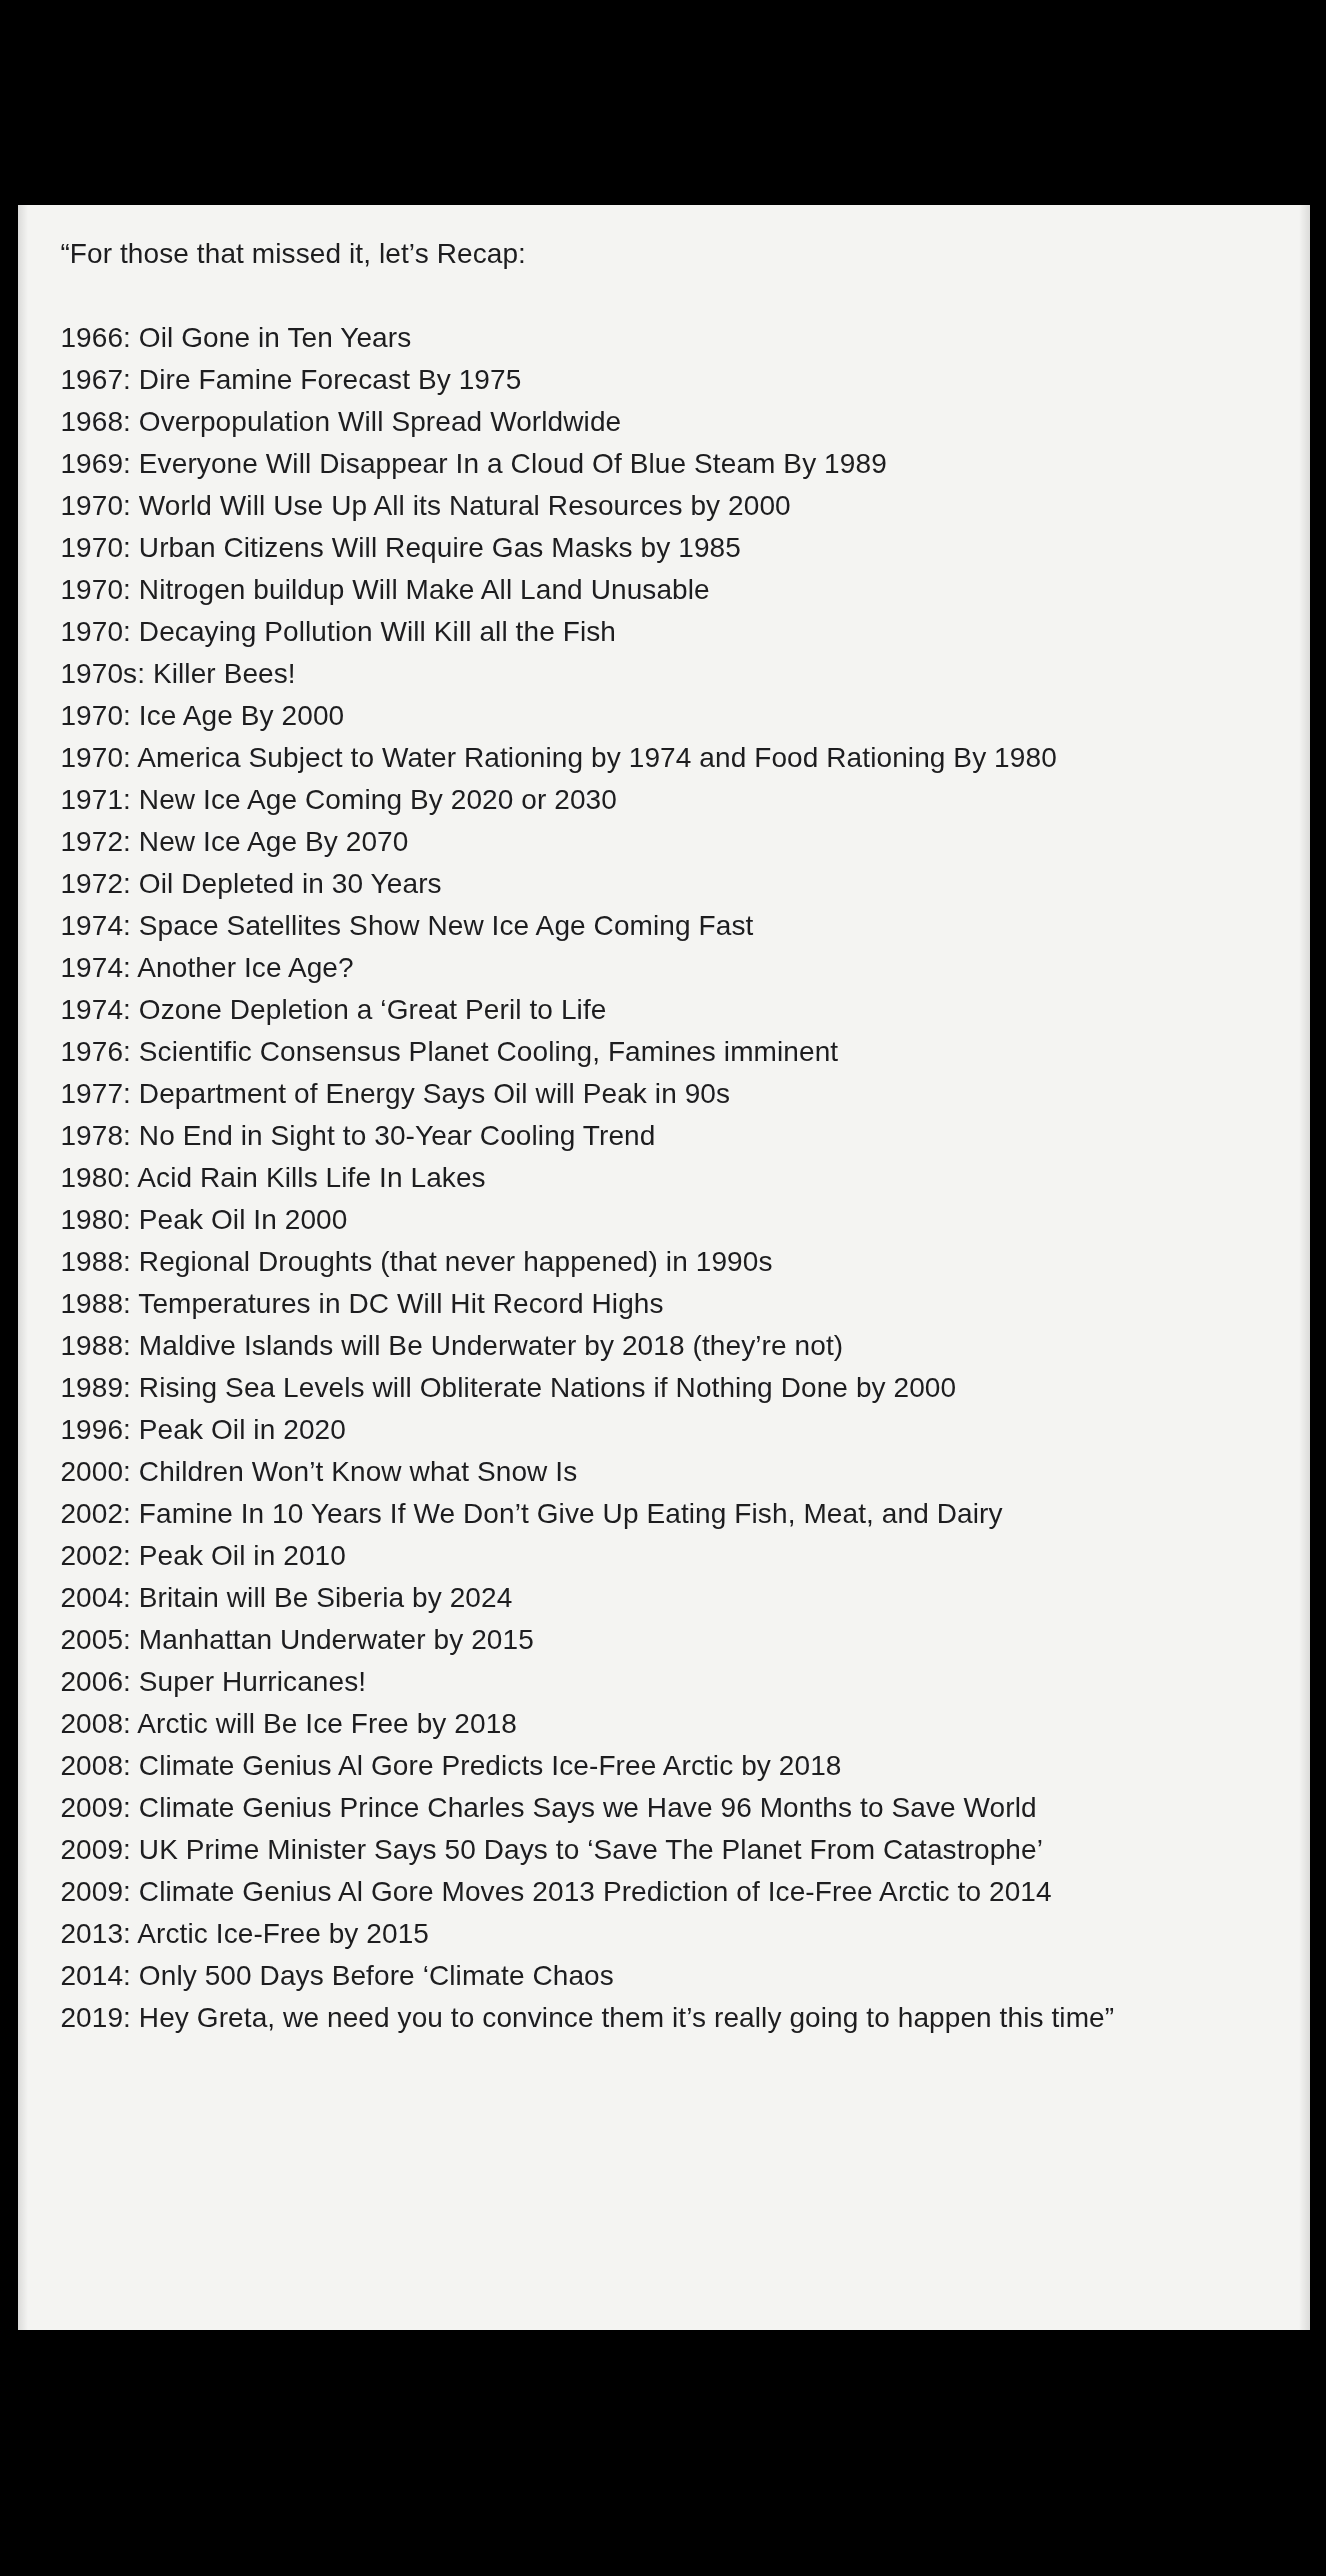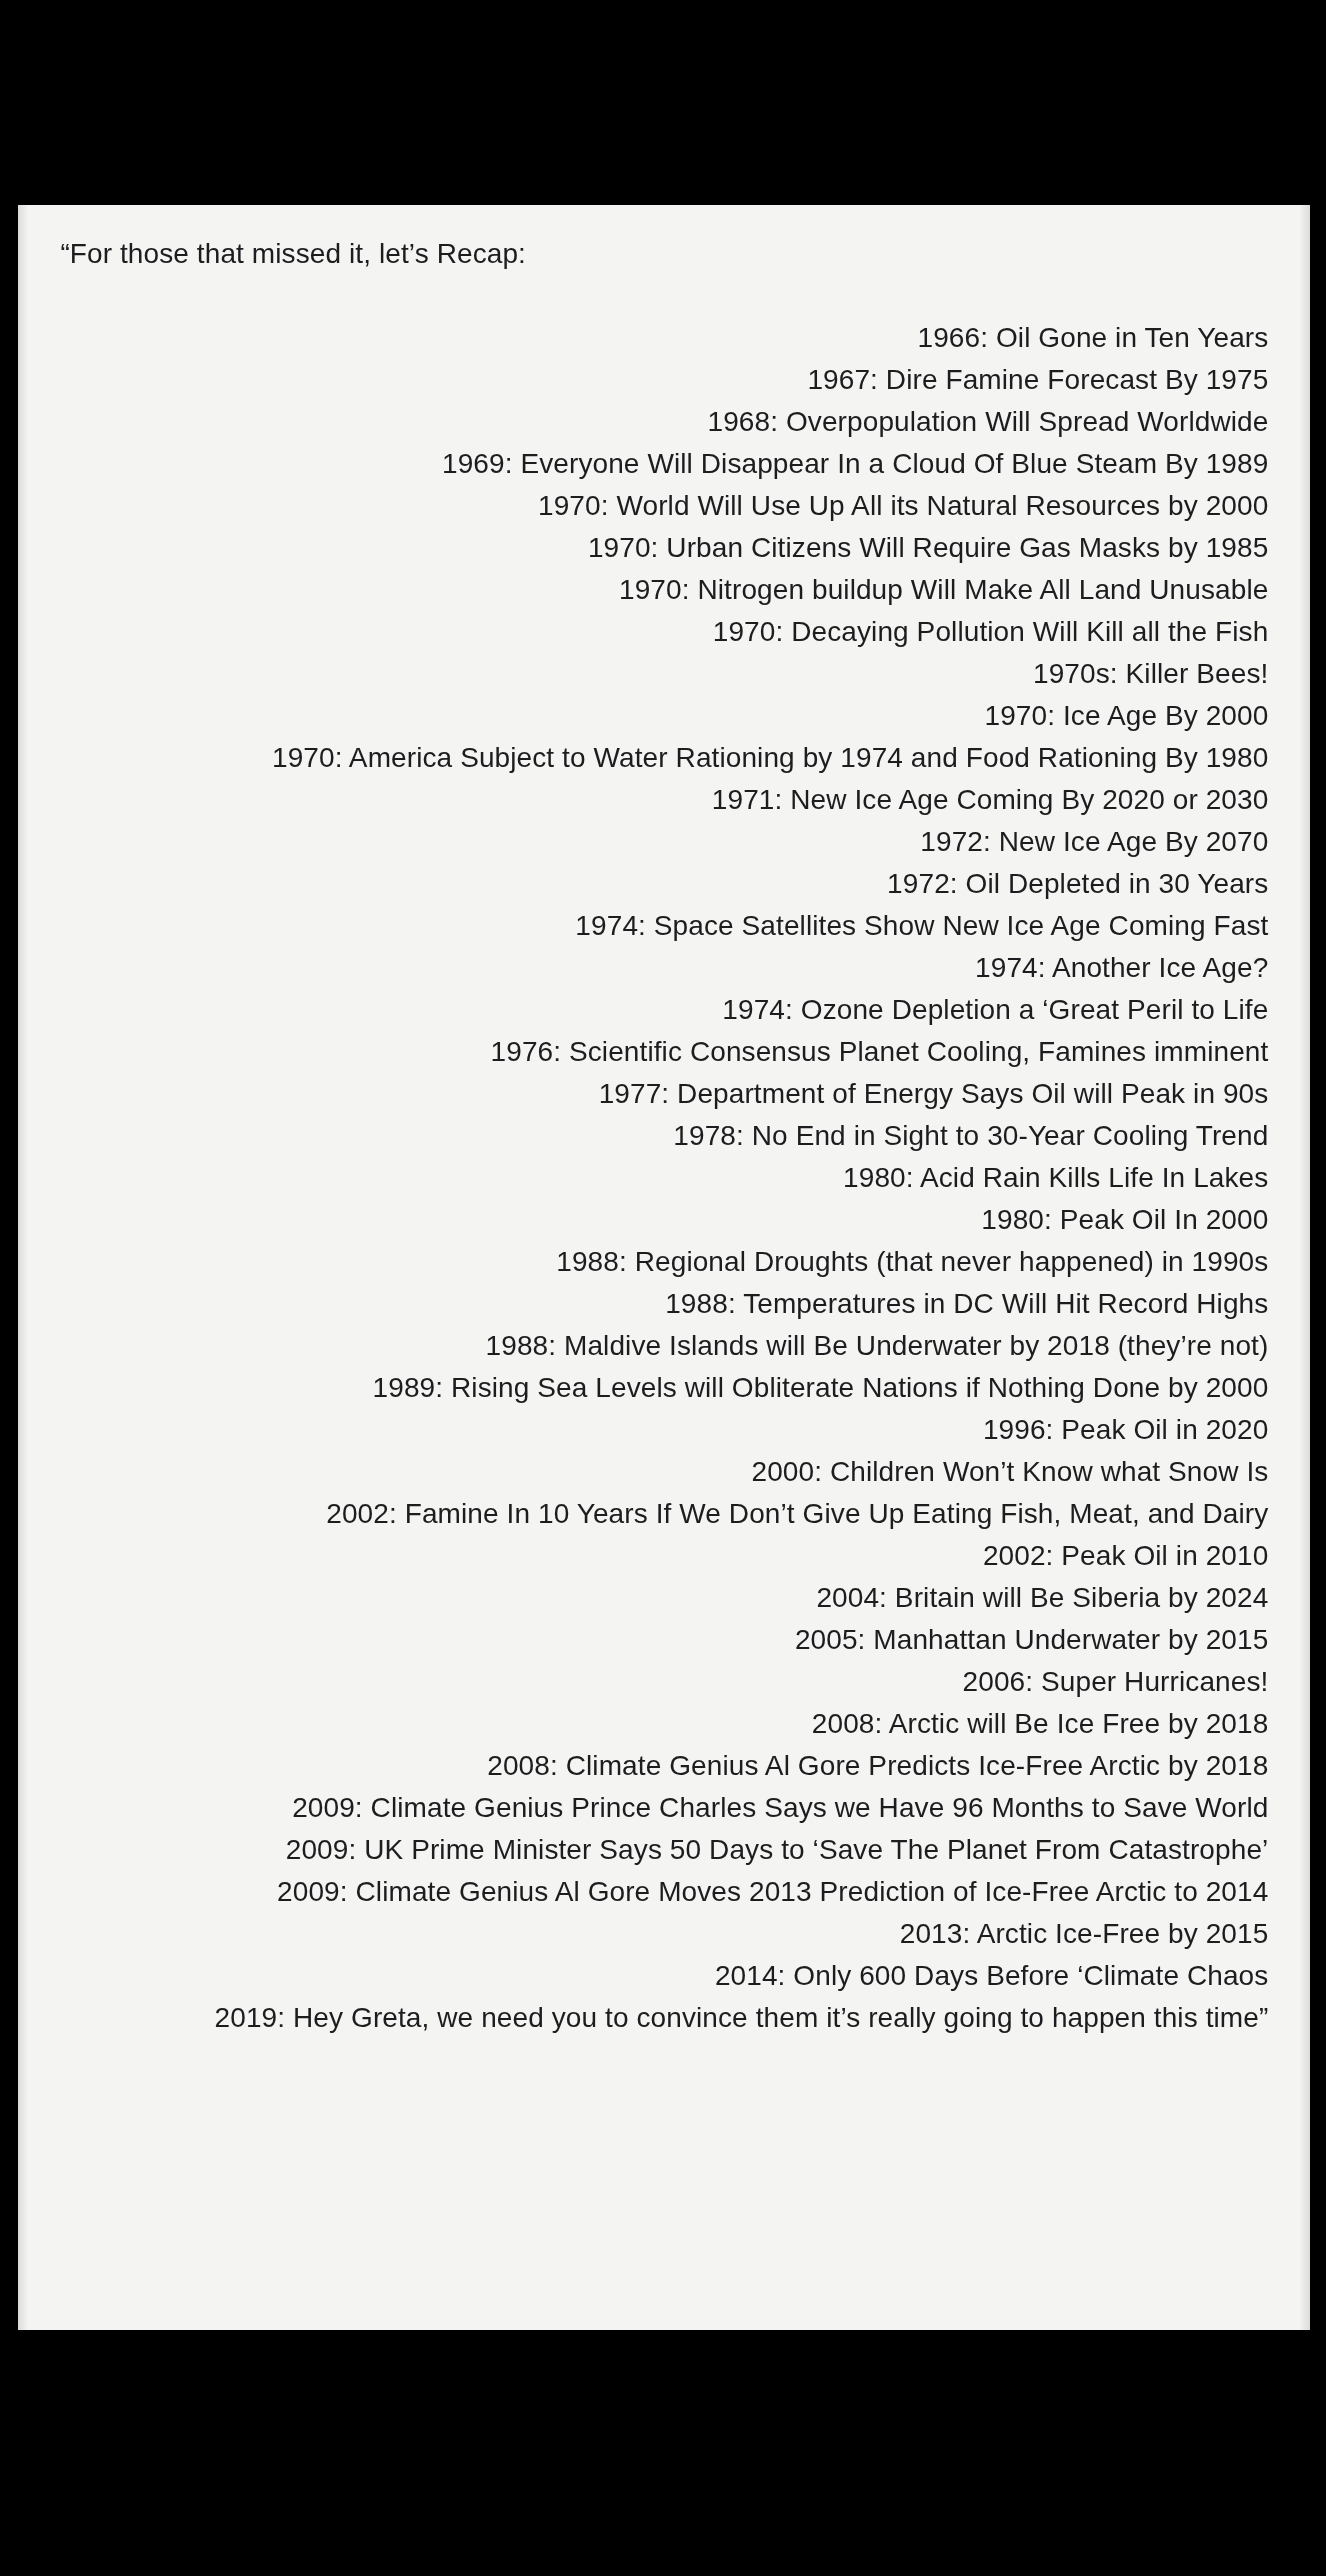--- a/index.html
+++ b/index.html
@@ -77,21 +77,20 @@
     letter-spacing: 0.1px;
     white-space: pre-wrap;
     word-break: normal;
     font-family: "Liberation Sans", sans-serif;
   }
   .spacer-line {
     height: 42px;
   }
   #list {
     display: block;
-    text-align: right;
   }
   .vignette-l {
     position: absolute;
     left: 18.4px;
     top: 205px;
     width: 9.2px;
     height: 2125px;
     background: linear-gradient(to right, rgba(0,0,0,0.10), rgba(0,0,0,0));
     pointer-events: none;
   }
@@ -152,21 +151,21 @@
           <div class="text-line">2002: Peak Oil in 2010</div>
           <div class="text-line">2004: Britain will Be Siberia by 2024</div>
           <div class="text-line">2005: Manhattan Underwater by 2015</div>
           <div class="text-line">2006: Super Hurricanes!</div>
           <div class="text-line">2008: Arctic will Be Ice Free by 2018</div>
           <div class="text-line">2008: Climate Genius Al Gore Predicts Ice-Free Arctic by 2018</div>
           <div class="text-line">2009: Climate Genius Prince Charles Says we Have 96 Months to Save World</div>
           <div class="text-line">2009: UK Prime Minister Says 50 Days to ‘Save The Planet From Catastrophe’</div>
           <div class="text-line">2009: Climate Genius Al Gore Moves 2013 Prediction of Ice-Free Arctic to 2014</div>
           <div class="text-line">2013: Arctic Ice-Free by 2015</div>
-          <div class="text-line">2014: Only 600 Days Before ‘Climate Chaos</div>
+          <div class="text-line">2014: Only 500 Days Before ‘Climate Chaos</div>
           <div class="text-line">2019: Hey Greta, we need you to convince them it’s really going to happen this time”</div>
         </div>
     </div>
   </div>
 
   <div class="vignette-l"></div>
   <div class="vignette-r"></div>
 
 </div>
 

